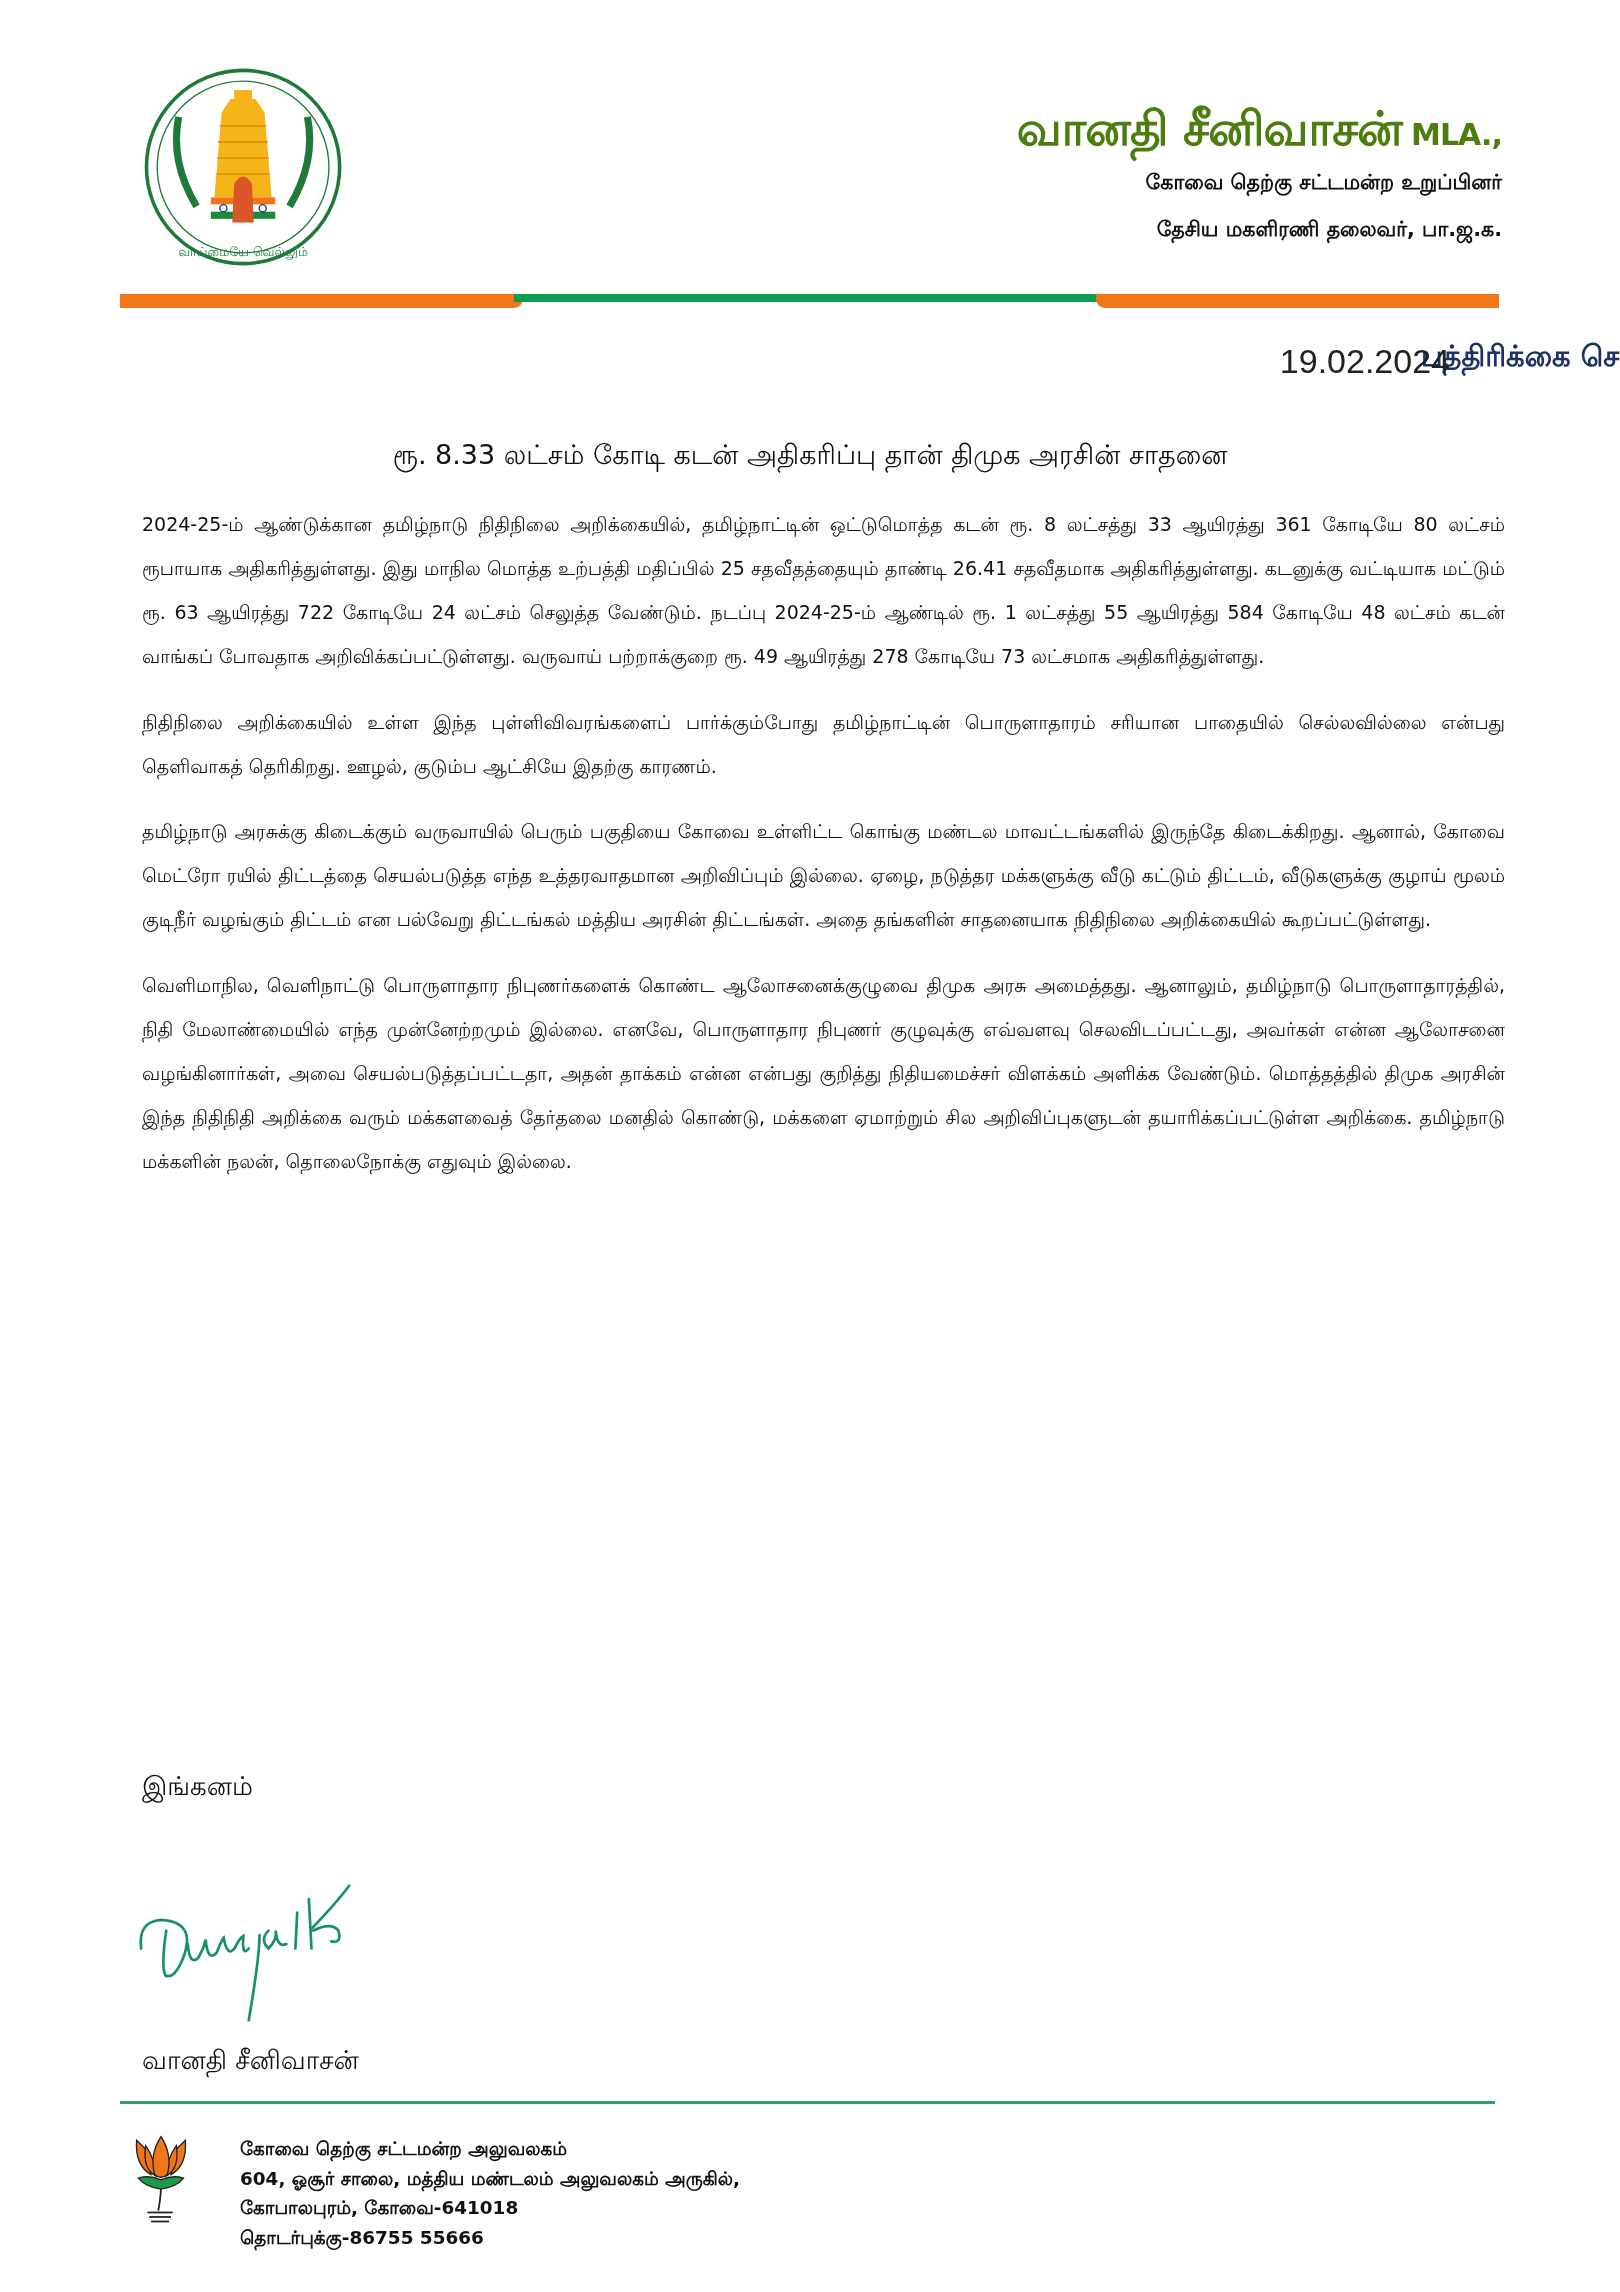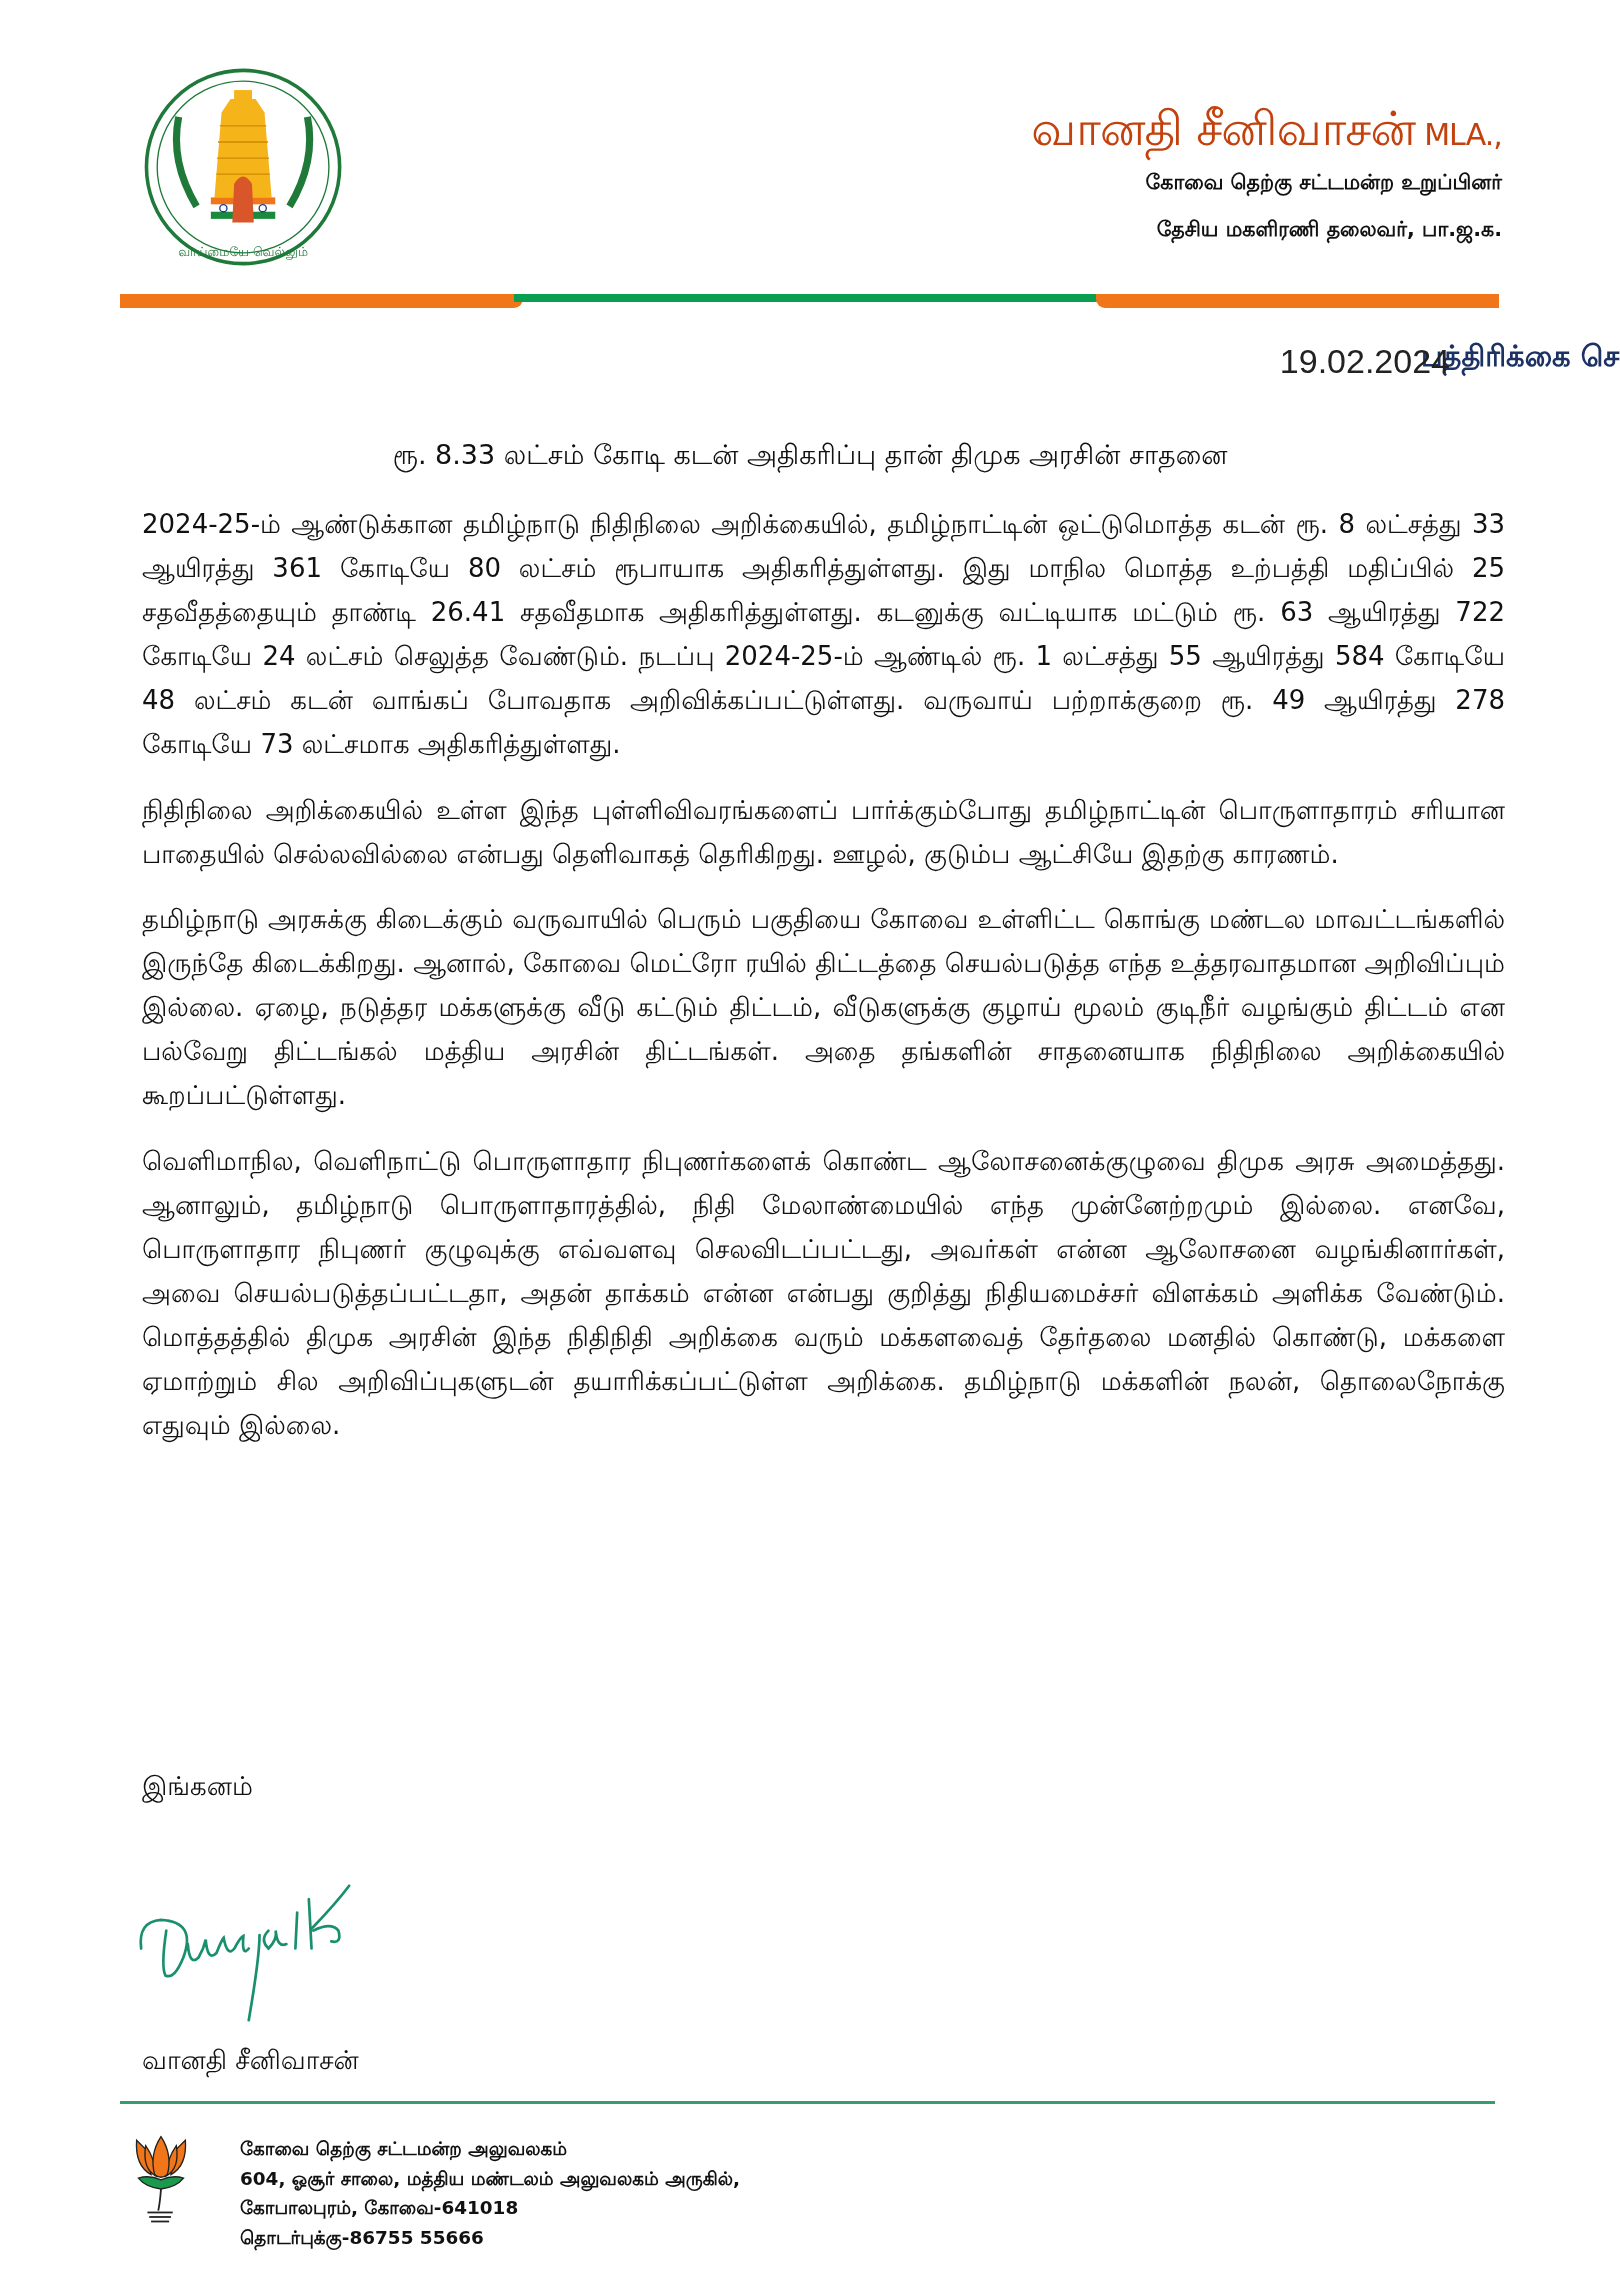--- a/index.html
+++ b/index.html
@@ -3,39 +3,39 @@
 <meta charset="utf-8">
 <style>
   html, body { margin: 0; padding: 0; background: #ffffff; }
   body { width: 1620px; height: 2293px; position: relative; overflow: hidden;
          font-family: "DejaVu Sans", "Liberation Sans", sans-serif; color: #111; }
 
   .emblem { position: absolute; left: 125px; top: 63px; width: 237px; height: 208px; }
   .emblem svg { width: 100%; height: 100%; }
 
   .hdr-right { position: absolute; right: 118px; top: 100px; text-align: right; }
-  .hdr-name { font-family: "DejaVu Sans", sans-serif; font-weight: normal; color: #c2410c;
+  .hdr-name { font-family: "DejaVu Sans", sans-serif; font-weight: bold; color: #4d7c0f;
               font-size: 47px; line-height: 57px; letter-spacing: -0.9px; }
   .hdr-name .mla { font-size: 30px; margin-left: 9px; }
   .hdr-line { font-weight: bold; font-size: 20.6px; line-height: 38px; color: #111; }
 
   .band { position: absolute; top: 290px; left: 120px; width: 1379px; height: 18px; }
   .band .orange-l { position: absolute; left: 0; top: 3.6px; width: 403px; height: 14.3px; background: #f07619; border-bottom-right-radius: 9px; }
   .band .green { position: absolute; left: 394px; top: 3.6px; width: 591px; height: 8px; background: #0a9e50; }
   .band .orange-r { position: absolute; left: 976px; top: 3.6px; width: 403px; height: 14.3px; background: #f07619; border-bottom-left-radius: 9px; }
 
   .press-title { position: absolute; left: 0; width: 1620px; top: 339px; text-align: right;
                  color: #1c3264; font-weight: bold; font-size: 29px; margin-left: 48px; }
   .press-date { position: absolute; right: 170px; top: 342px; font-size: 34px; color: #222;
                 font-family: "Liberation Sans", sans-serif; }
 
   .headline { position: absolute; left: 134px; width: 1352px; top: 439px; text-align: center;
               font-weight: normal; font-size: 27px; }
 
-  .body { position: absolute; left: 142px; width: 1363px; top: 502px; font-size: 26px;
+  .body { position: absolute; left: 142px; width: 1363px; top: 502px; font-size: 19px;
           line-height: 44px; text-align: justify; text-align-last: left; }
   .body p { margin: 0 0 21.5px 0; }
 
   .closing { position: absolute; left: 142px; top: 1771px; font-size: 26px; }
   .signature { position: absolute; left: 134px; top: 1823px; width: 269px; height: 215px; }
   .sign-name { position: absolute; left: 142px; top: 2045px; font-size: 26px; }
 
   .foot-rule { position: absolute; left: 120px; top: 2101px; width: 1375px; height: 2.7px; background: #3a9c6a; }
   .lotus { position: absolute; left: 133px; top: 2133px; width: 56px; height: 90px; }
   .foot-text { position: absolute; left: 240px; top: 2134px; font-weight: bold; font-size: 18.4px; line-height: 29.6px; }

